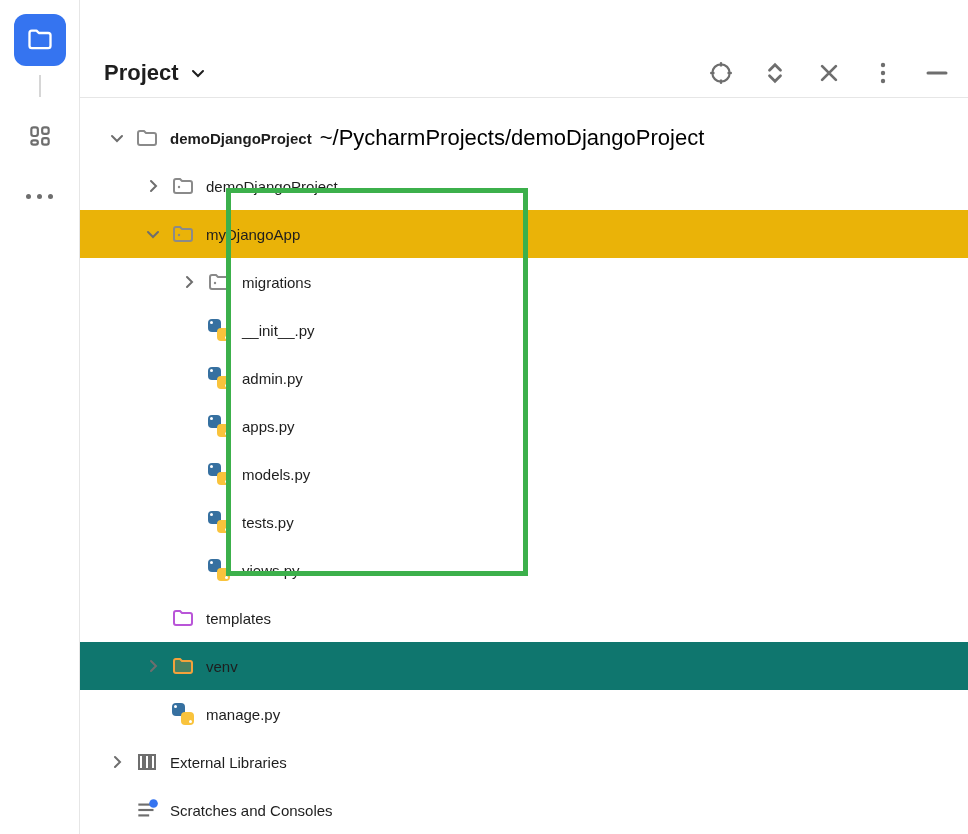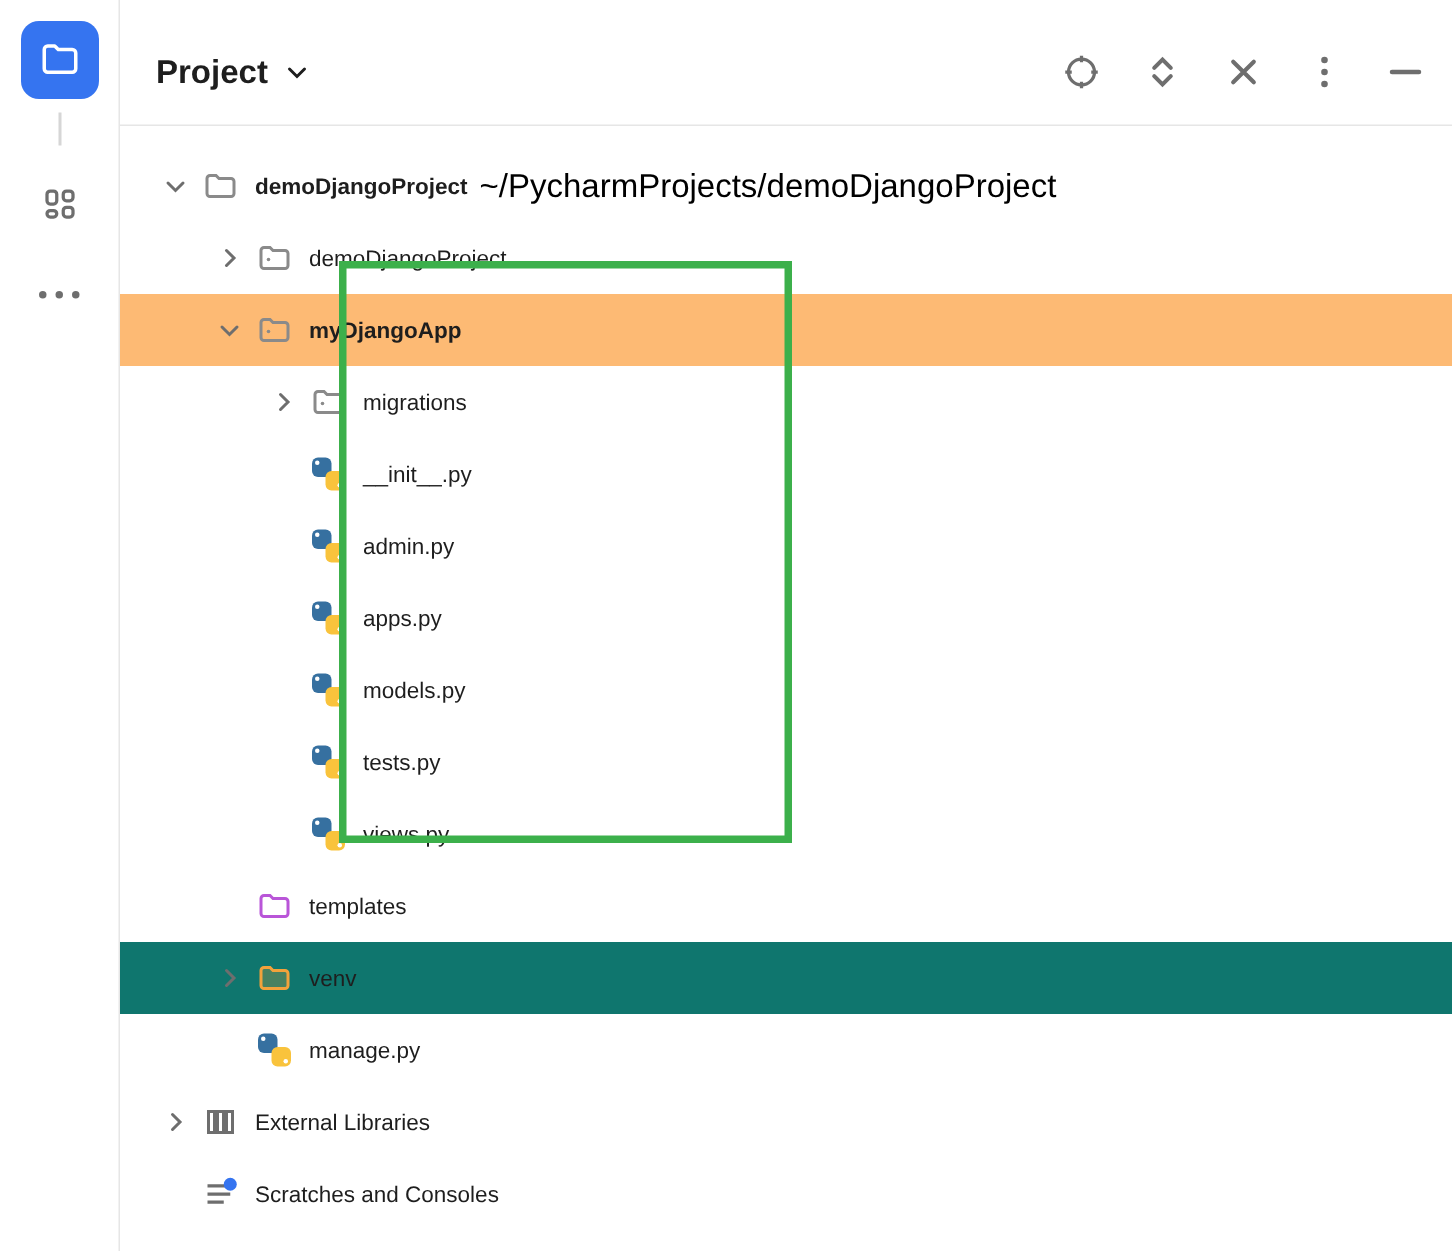--- a/index.html
+++ b/index.html
@@ -53,24 +53,25 @@
       display:inline-block; width:5px; height:5px; background:#6e6e6e; border-radius:50%;
       margin: 0 3px;
     }
 
     
     .panel {
       flex: 1;
       display: flex; flex-direction: column;
     }
     .toolbar {
-      height: 84px;
+      height: 62px;
       display: flex; align-items: center;
       padding: 12px 8px 0 24px;
       border-bottom: 1px solid #e6e6e6;
+      margin-top: 36px;
     }
     .toolbar .title {
       font-size: 22px;
       font-weight: 700;
       display: flex; align-items: center; gap: 10px;
     }
     .toolbar .chev {
       width: 18px; height: 18px;
       display:flex; align-items:center; justify-content:center;
     }
@@ -100,21 +101,21 @@
       width: 26px; height: 26px;
       display:flex; align-items:center; justify-content:center;
       margin-right: 4px;
       flex-shrink: 0;
     }
     .row.no-exp .expander { visibility: hidden; }
     .row .ico { width: 26px; height: 26px; margin-right: 10px; display:flex; align-items:center; justify-content:center; flex-shrink:0; }
     .row .label { font-size: 15px; }
     .row .label.bold { font-weight: 700; }
     .row .sub { color: #000000; margin-left: 8px; font-size: 22px; }
-    .row.selected { background: #fdba74; font-weight: bold; }
+    .row.selected { background: #eab308; }
     .row.highlight { background: #0f766e; }
 
     .l0 { padding-left: 24px; }
     .l1 { padding-left: 60px; }
     .l2 { padding-left: 96px; }
 
     
     .green-box {
       position: absolute;
       border: 5px solid #3cb04b;

